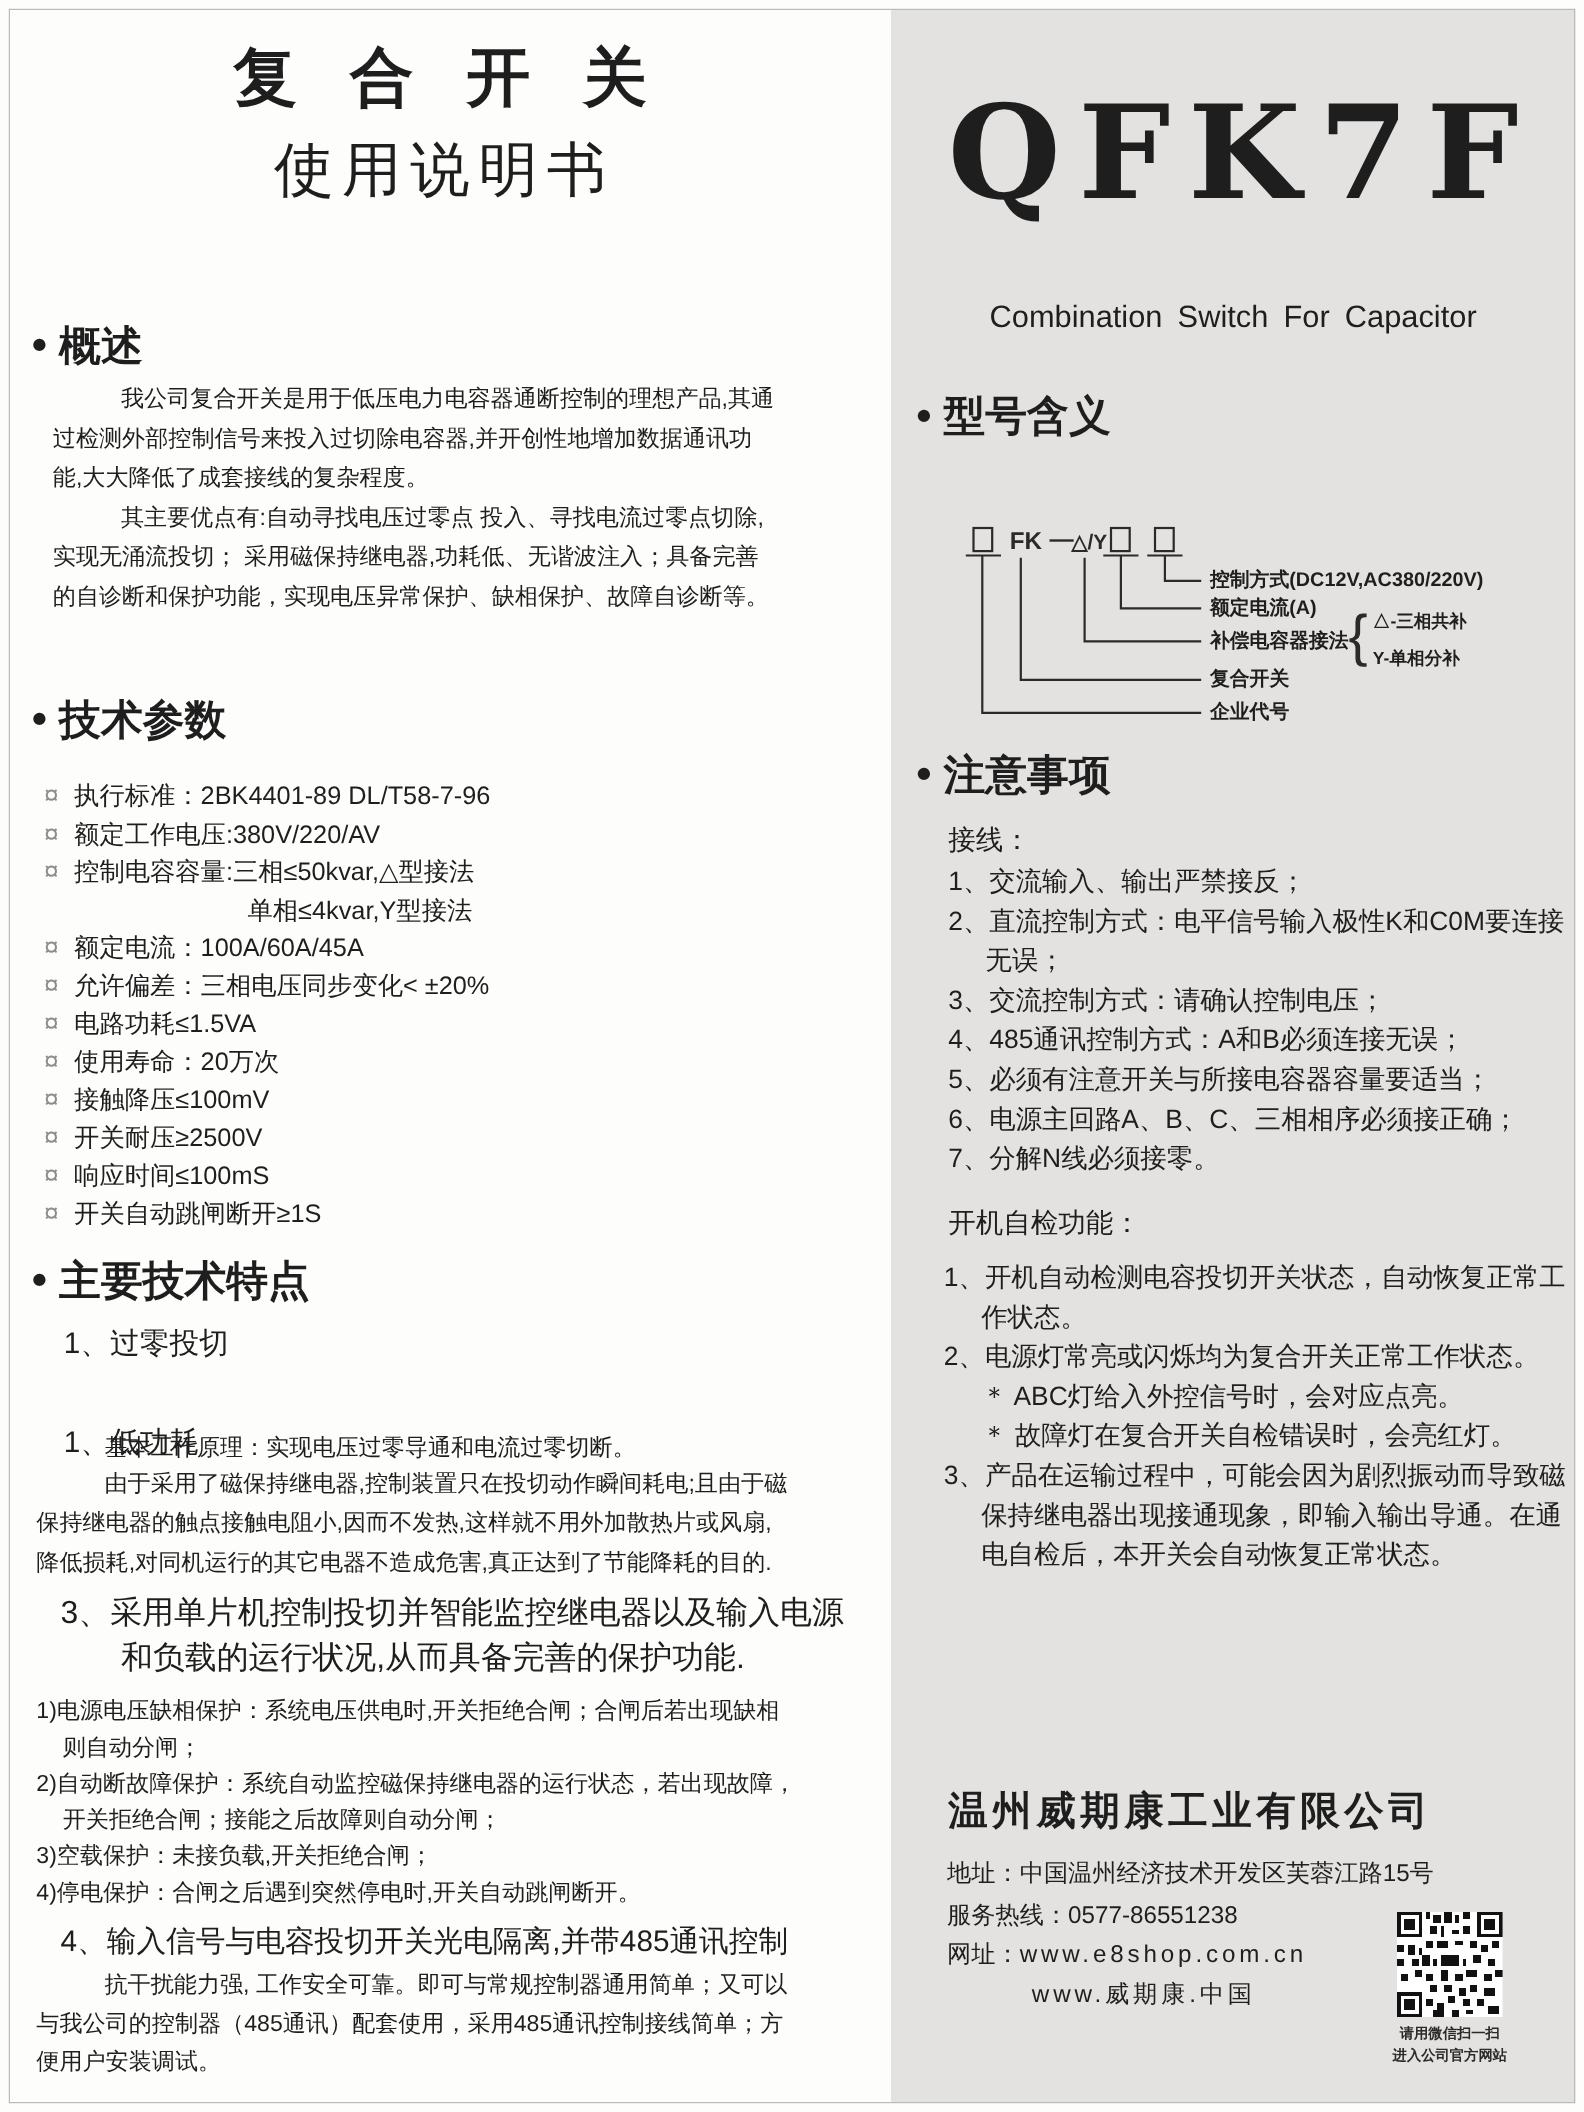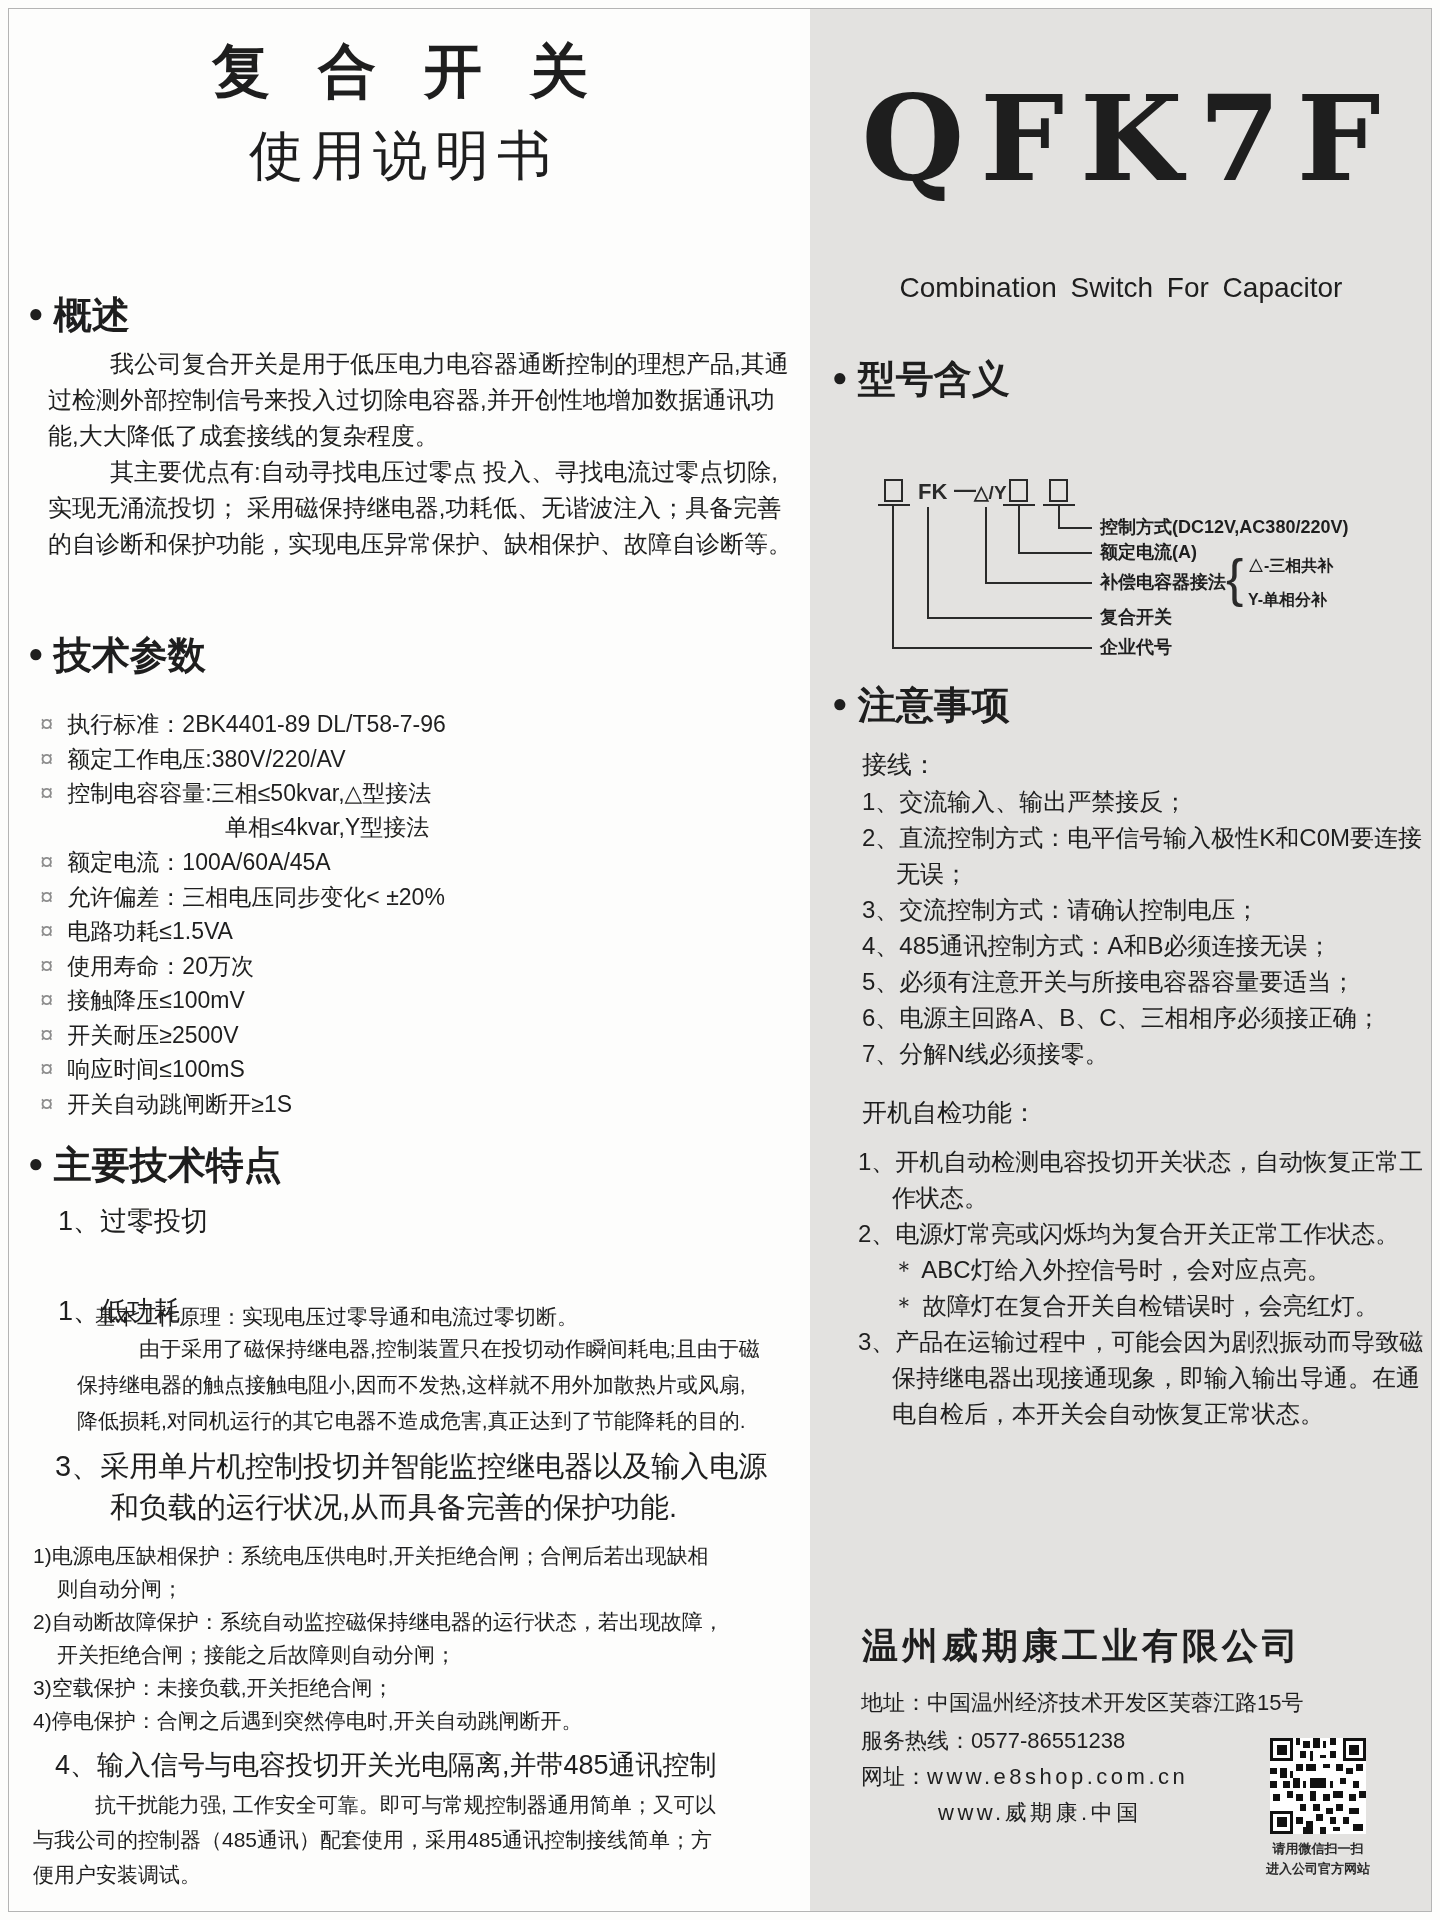--- a/index.html
+++ b/index.html
@@ -13,32 +13,32 @@
   .abs{position:absolute;}
   .ln{white-space:nowrap;line-height:1;}
   .center{text-align:center;}
 
   
   .title1{left:30px;top:42px;width:740px;font-size:58px;font-weight:bold;letter-spacing:48px;text-indent:48px;}
   .title2{left:30px;top:128px;width:740px;font-size:54px;font-weight:normal;letter-spacing:8px;text-indent:8px;}
   .sec-head{font-size:38px;font-weight:bold;}
   .sec-head .dot{font-size:26px;vertical-align:6px;margin-right:10px;}
   .h-overview{left:28px;top:296px;}
-  .body-lines{left:48px;top:352px;width:665px;font-size:24px;}
+  .body-lines{left:48px;top:352px;width:665px;font-size:21px;}
   .body-lines .ln{height:36px;}
   .indent2{padding-left:62px;}
   .h-tech{left:28px;top:636px;}
   .params{left:40px;top:712px;width:670px;font-size:23px;}
   .params .ln{height:34.5px;}
   .params .bul{color:#8d8d8d;font-size:24px;margin-right:14px;}
   .params .cont{padding-left:185px;}
   .h-feat{left:28px;top:1146px;}
   .f-title{left:58px;font-size:27px;}
   .f-body{left:95px;font-size:21px;}
-  .f2-lines{left:33px;top:1338px;width:680px;font-size:21px;margin-left:44px;}
+  .f2-lines{left:33px;top:1338px;width:680px;font-size:21px;}
   .f2-lines .ln{height:36px;}
   .f2-lines .first{padding-left:62px;}
   .f3-lines{left:55px;top:1452px;width:660px;font-size:29px;}
   .f3-lines .ln{height:41px;}
   .f3-lines .second{padding-left:55px;}
   .prot{left:33px;top:1545px;width:680px;font-size:21px;}
   .prot .ln{height:33px;}
   .prot .cont{padding-left:24px;}
   .f4-lines{left:33px;top:1794px;width:680px;font-size:21px;}
   .f4-lines .ln{height:35px;}

